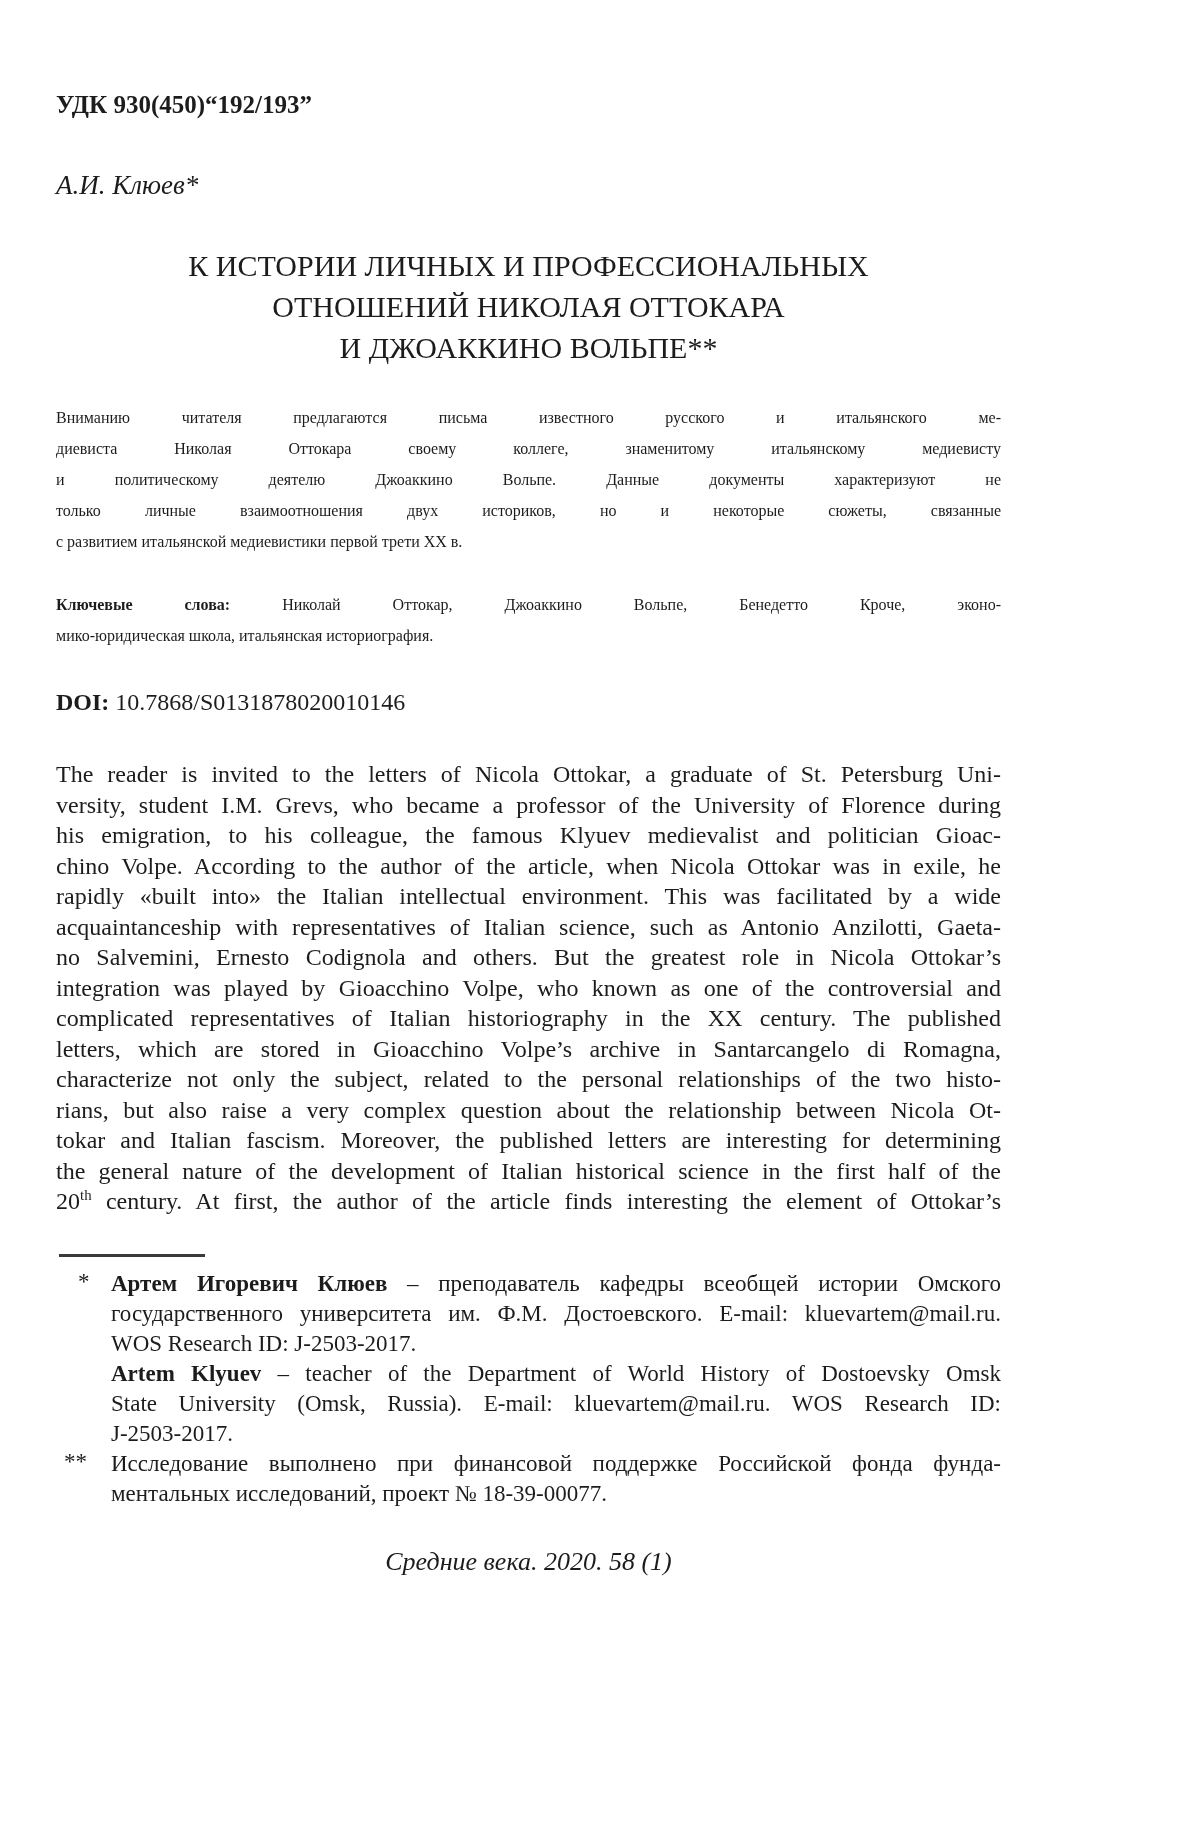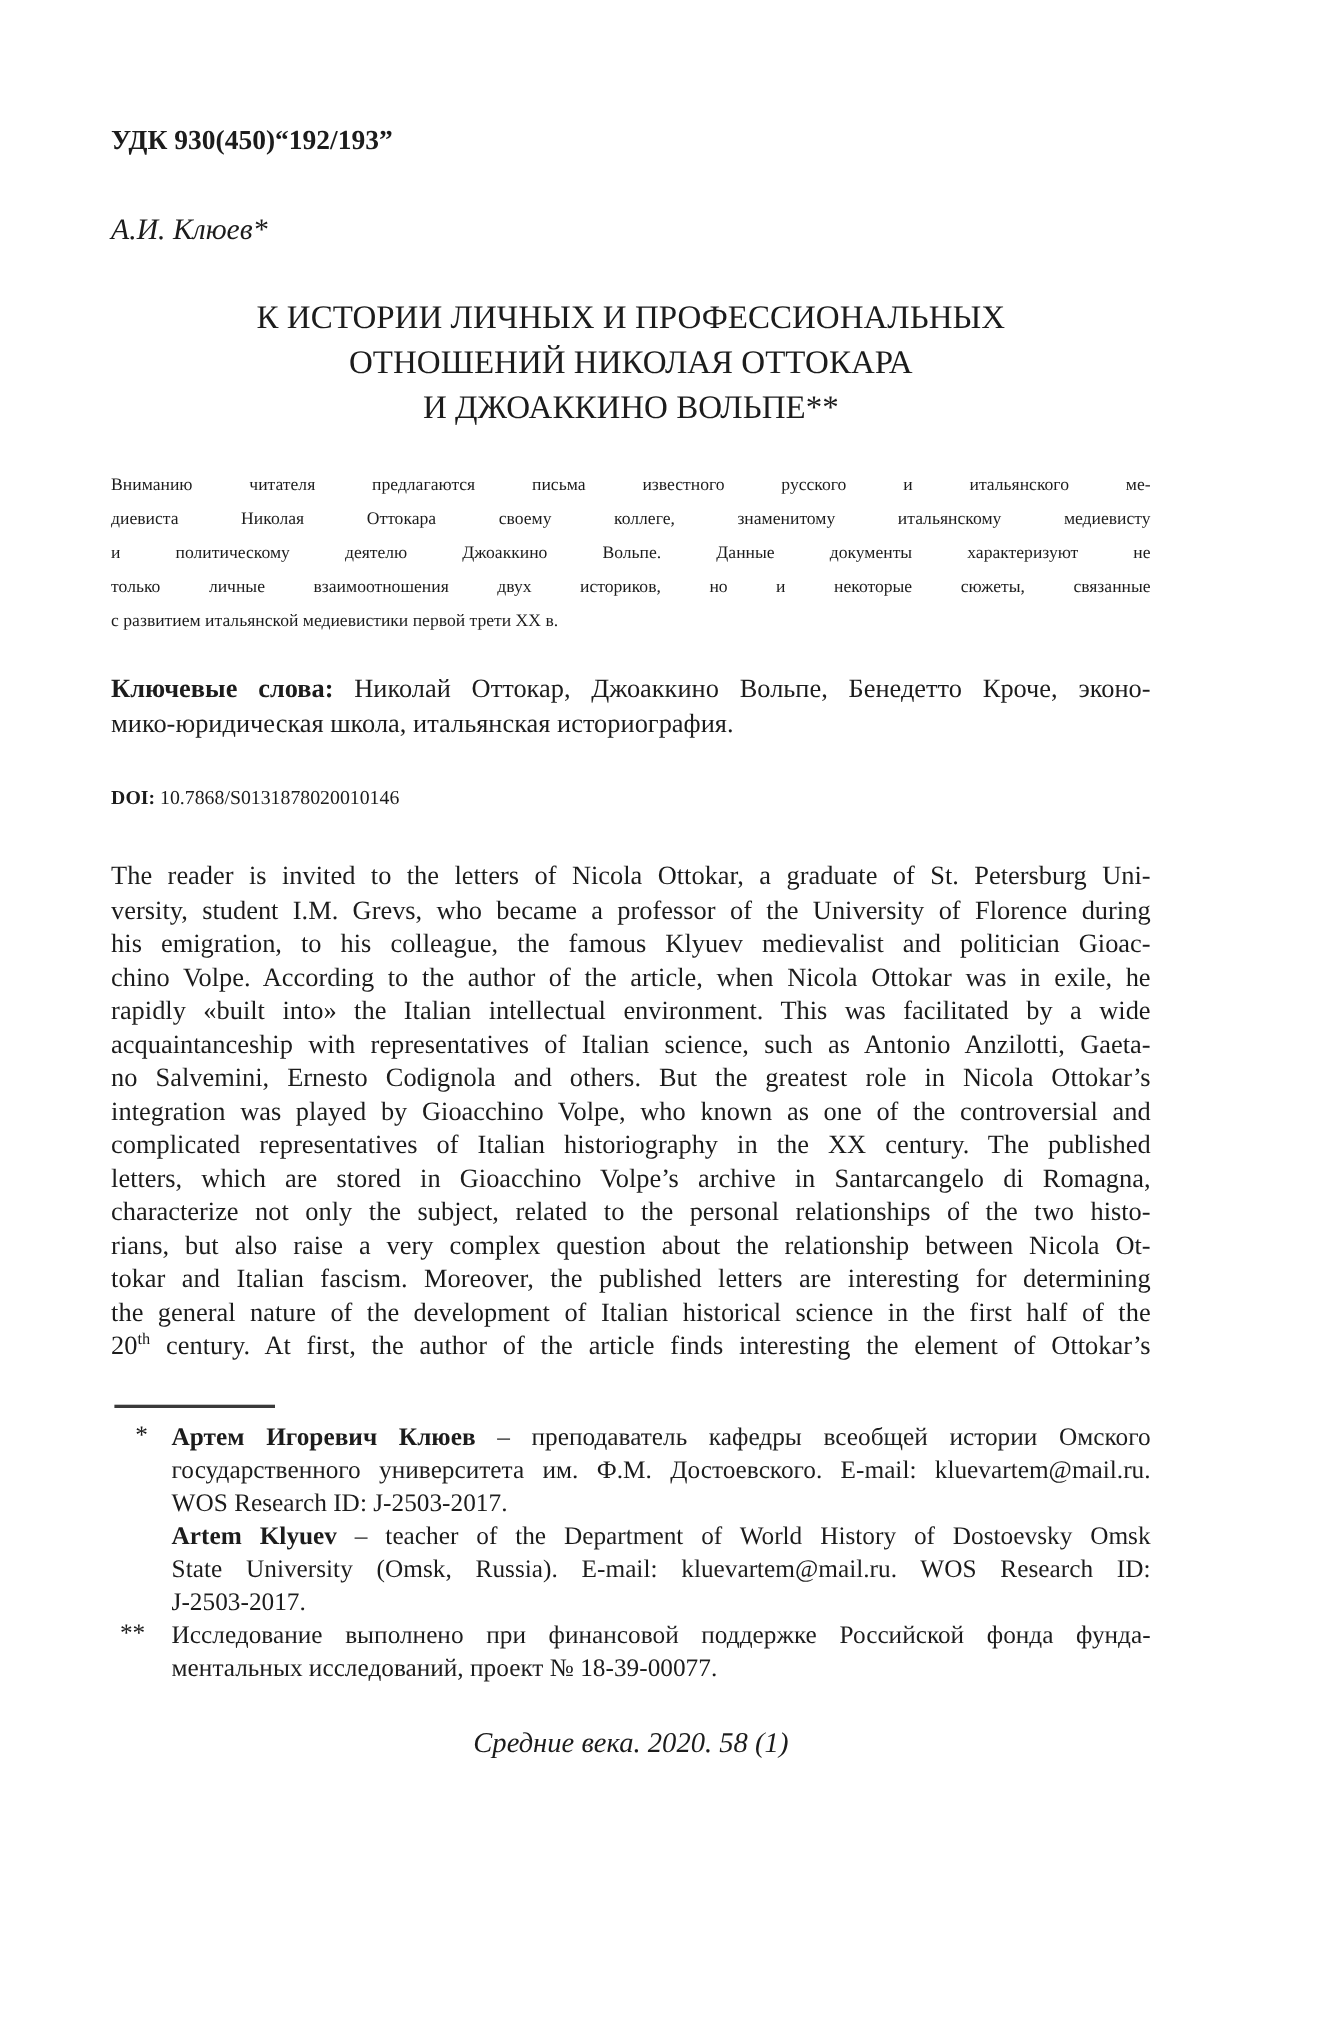--- a/index.html
+++ b/index.html
@@ -6,23 +6,23 @@
   .page {
     position: relative;
     width: 1200px;
     height: 1842px;
     background: #ffffff;
     font-family: "Liberation Serif", "DejaVu Serif", serif;
     color: #1c1c1c;
     overflow: hidden;
   }
   .content {
-    margin-left: 101px;
+    margin-left: 56px;
     width: 945px;
-    padding-top: 113px;
+    padding-top: 90px;
   }
   
   .tline { min-height: 1em; }
   .just-lines .tline { text-align: justify; text-align-last: justify; }
   .last-left .tline:last-child { text-align-last: left; }
   .center-lines .tline { text-align: center; }
   .line-just { text-align: justify; text-align-last: justify; }
   .line-left { text-align: left; }
 
   .udc {
@@ -42,26 +42,26 @@
     font-size: 30px;
     line-height: 41px;
   }
   .abstract-ru {
     margin-top: 34px;
     font-size: 16px;
     line-height: 31px;
   }
   .keywords {
     margin-top: 32px;
-    font-size: 24px;
+    font-size: 16px;
     line-height: 31px;
   }
   .doi {
     margin-top: 36px;
-    font-size: 18px;
+    font-size: 24px;
     line-height: 31px;
   }
   .title-en {
     margin-top: 45px;
     font-size: 30px;
     line-height: 41px;
   }
   .abstract-en {
     margin-top: 41px;
     font-size: 24px;

